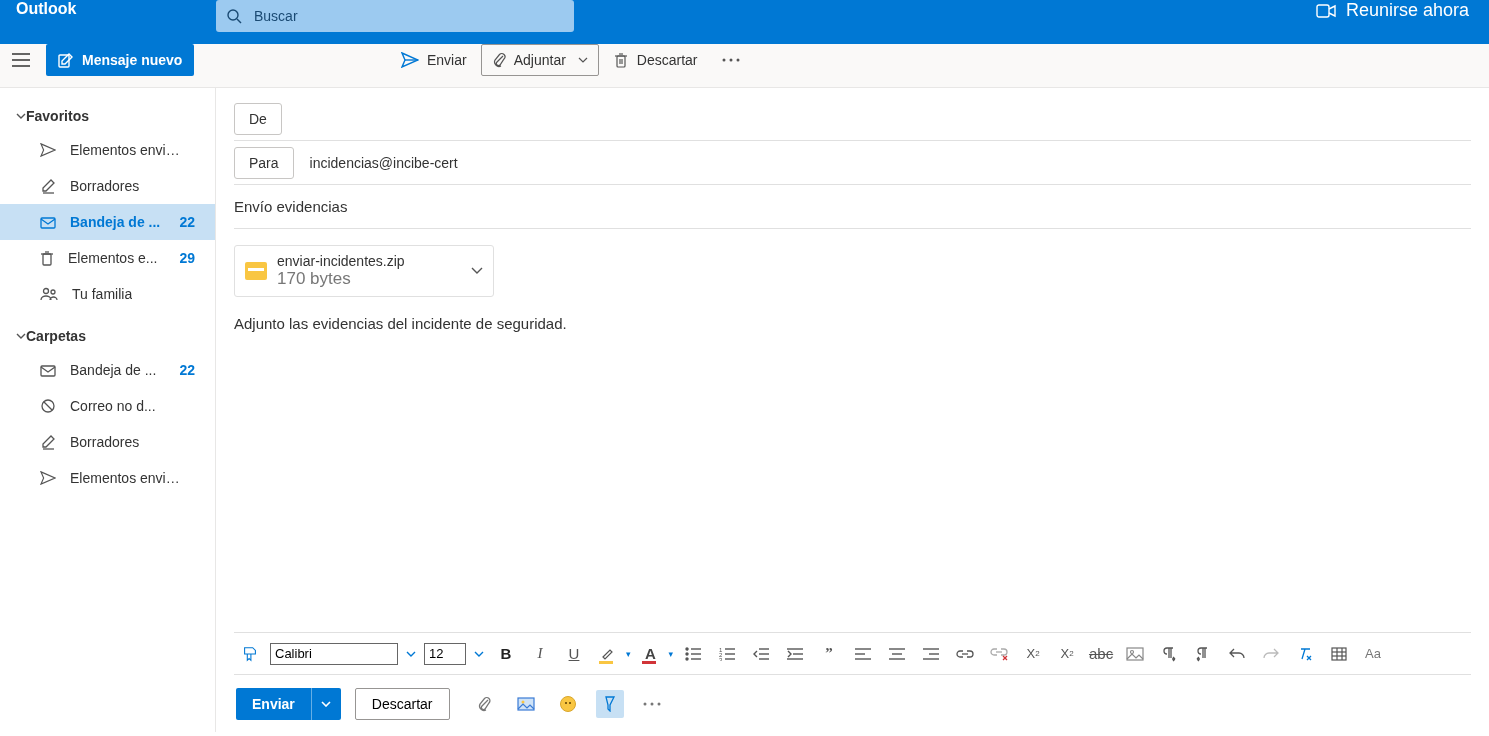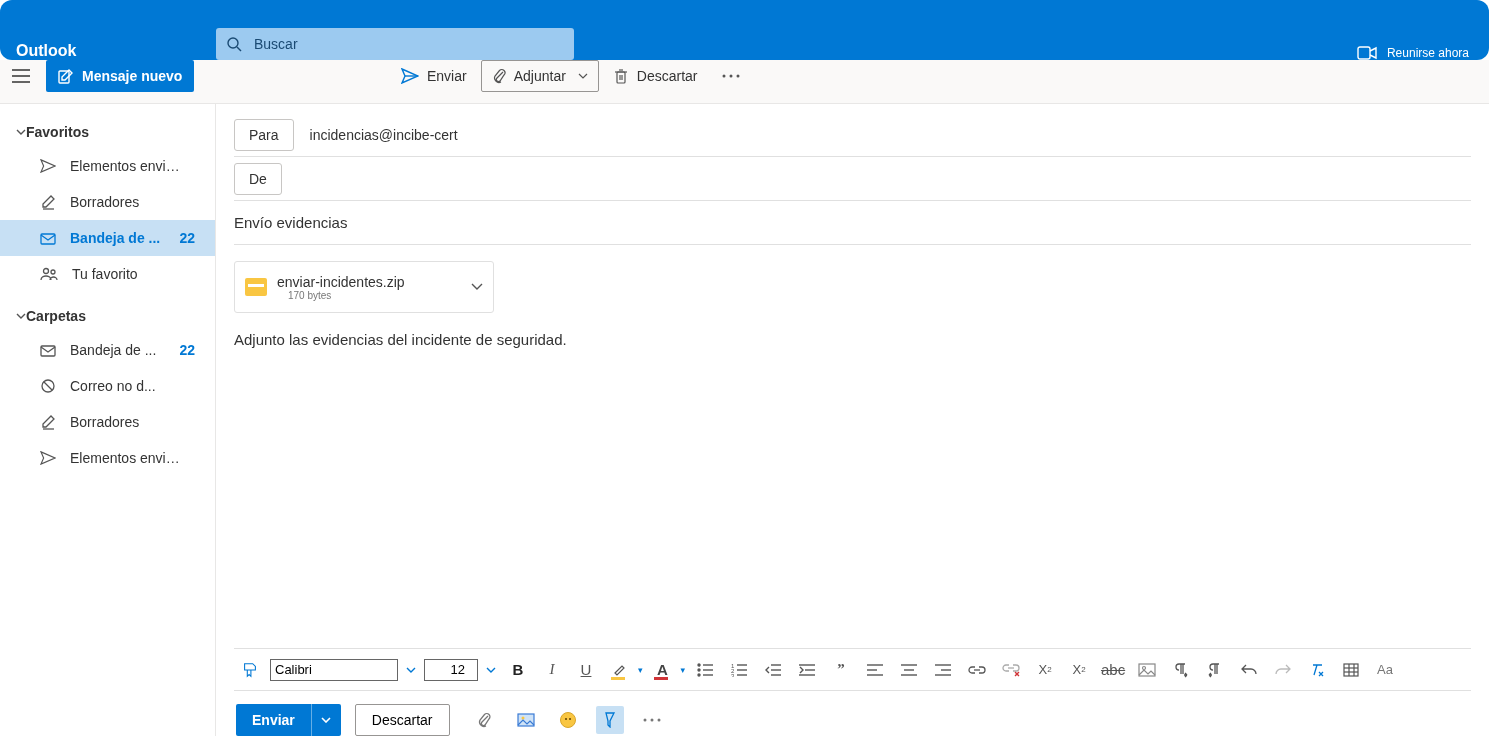--- a/index.html
+++ b/index.html
@@ -1,45 +1,44 @@
 <!DOCTYPE html>
 <html><head>
 <meta charset="utf-8">
 <style>
   * { box-sizing: border-box; margin: 0; padding: 0; font-family: "Segoe UI", Arial, sans-serif; }
   html, body { width: 1489px; height: 736px; overflow: hidden; background: #fff; }
 
   
   .top-bar {
-    height: 60px;
+    height: 44px;
     background: #0078d4;
     display: flex;
-    align-items: flex-end;
+    align-items: flex-start;
     color: #fff;
     padding: 0 8px;
-    border-radius: 12px;
   }
   .brand { font-weight: 600; font-size: 16px; padding-left: 8px; width: 208px;}
   .search-wrap {
     display: flex; align-items: center;
     background: #9ccaf0;
     height: 32px;
     width: 358px;
     border-radius: 3px;
     padding: 8px 10px;
     color: #004578;
   }
   .search-wrap .icon { margin-right: 12px; display:flex; }
   .search-wrap input {
     background: transparent; border: none; outline: none; font-size: 14px;
     color: #004578; width: 100%;
   }
   .search-wrap input::placeholder { color: #1a4a73; }
   .top-spacer { flex: 1; }
-  .meet-now { display:flex; align-items:center; gap:10px; font-size:12px; padding-right:12px; cursor:pointer;}
+  .meet-now { display:flex; align-items:center; gap:10px; font-size:18px; padding-right:12px; cursor:pointer;}
   .meet-now svg { stroke:#fff; }
 
   
   .cmd-bar {
     height: 44px;
     background: #faf9f8;
     border-bottom: 1px solid #e8e7e6;
     display: flex;
     align-items: flex-start;
   }
@@ -110,38 +109,38 @@
   
   .attach-wrap { padding: 16px 0 8px 0; }
   .attach-chip {
     width: 260px; height:52px; border:1px solid #e0e0e0; border-radius:3px;
     display:flex; align-items:center; padding:0 10px; gap:10px;
   }
   .zip-icon { width:22px; height:18px; background:#f9c642; position:relative; border-radius:2px; }
   .zip-icon::before { content:""; position:absolute; top:6px; left:3px; width:16px; height:3px; background:#fff; }
   .attach-info { flex:1; }
   .attach-name { font-size:14px; color:#333; }
-  .attach-size { font-size:10px; color:#777;margin-left:11px; }
+  .attach-size { font-size:17px; color:#777; }
   .attach-chev { cursor:pointer; }
 
   .body-text { padding: 10px 0; font-size:15px; color:#333; flex: none;}
   .body-grow { flex:1; }
 
   
   .fmt-bar {
     border-top:1px solid #e0e0e0;
     height: 42px;
     display:flex; align-items:center; gap:6px;
     padding:0 2px;
   }
   .fmt-sel {
     height:22px; border:1px solid #666; font-size:13px; background:#fff;
   }
   .fmt-font { width:128px; padding:0 4px;}
-  .fmt-size { width:54px; padding:0 12px; text-align:right;}
+  .fmt-size { width:42px; padding:0 4px; text-align:left;}
   .fmt-chev { cursor:pointer; padding:0 2px; color:#0078d4; }
   .fmt-icon {
     width:28px; height:28px; display:flex; align-items:center; justify-content:center;
     color:#555; cursor:pointer; font-size:15px;
   }
   .fmt-icon.b { font-weight:700; color:#222;}
   .fmt-icon.i { font-style:italic; font-family: "Times New Roman", serif;}
   .fmt-icon.u { text-decoration:underline; }
   .fmt-icon.strike { text-decoration:line-through; }
   .hl-mark { position:relative; }
@@ -307,27 +306,40 @@
                 <path d="M1 4 L8 9 L15 4"></path>
               </svg>
             </span>
             <span>Bandeja de ...</span>
           </span>
           <span class="count">22</span>
         </div>
         <div class="side-item">
           <span class="lbl">
             <span>
+              <svg width="14" height="16" viewBox="0 0 14 16" fill="none" stroke="#555" stroke-width="1.3">
+                <rect x="3" y="4" width="8" height="11" rx="1"></rect>
+                <line x1="1" y1="4" x2="13" y2="4"></line>
+                <line x1="5" y1="2" x2="9" y2="2"></line>
+              </svg>
+            </span>
+            <span>Elementos e...</span>
+          </span>
+          <span class="count">29</span>
+        </div>
+        <div class="side-item">
+          <span class="lbl">
+            <span>
               <svg width="18" height="14" viewBox="0 0 18 14" fill="none" stroke="#555" stroke-width="1.3">
                 <circle cx="6" cy="4" r="2.5"></circle>
                 <circle cx="13" cy="5" r="2"></circle>
                 <path d="M1 13c0-3 3-4 5-4s5 1 5 4M10 13c0-2 2-3 3.5-3s3.5 1 3.5 3"></path>
               </svg>
             </span>
-            <span>Tu favorito</span>
+            <span>Tu familia</span>
           </span>
         </div>
       </div>
     <div class="side-gap"></div>
     <div class="side-header">
       <span>
           <svg width="10" height="6" viewBox="0 0 10 6" fill="none" stroke="#555" stroke-width="1.4">
             <path d="M1 1 L5 5 L9 1"></path>
           </svg>
         </span>
@@ -376,25 +388,25 @@
               </svg>
             </span>
             <span>Elementos envia...</span>
           </span>
         </div>
       </div>
   </div>
 
   <div class="compose">
     <div class="field-row">
+      <button class="pill-btn">De</button>
+    </div>
+    <div class="field-row">
       <button class="pill-btn">Para</button>
       <span class="field-text">incidencias@incibe-cert</span>
-    </div>
-    <div class="field-row">
-      <button class="pill-btn">De</button>
     </div>
     <div class="subject-row">
       <span class="subj">Envío evidencias</span>
     </div>
 
     <div class="attach-wrap">
       <div class="attach-chip">
         <div class="zip-icon"></div>
         <div class="attach-info">
           <div class="attach-name">enviar-incidentes.zip</div>

